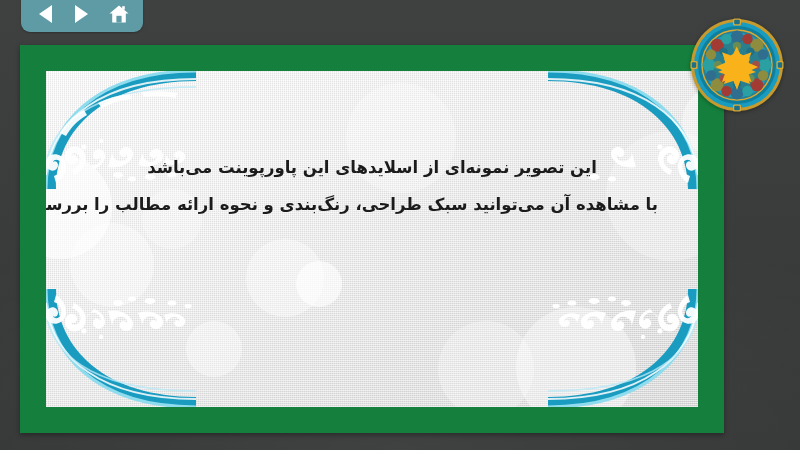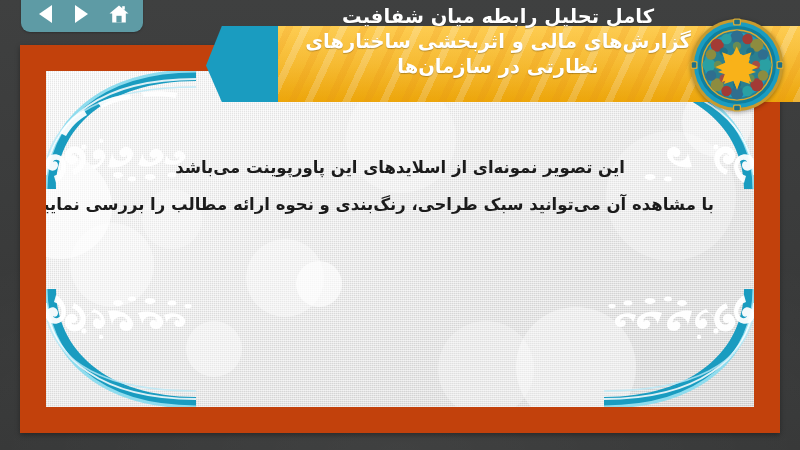--- a/index.html
+++ b/index.html
@@ -84,22 +84,22 @@
   .title-line.l1{ color:#ffffff; }
 
   
   .medallion{
     position:absolute;right:16px;top:18px;width:94px;height:94px;z-index:9;
     filter:drop-shadow(0 1px 2px rgba(0,0,0,.35));
   }
 
   
   .card{
-    position:absolute;left:20px;top:45px;width:760px;height:388px;
-    background:#c2410c;
+    position:absolute;left:20px;top:45px;width:704px;height:388px;
+    background:#15803d;
     box-shadow:0 2px 5px rgba(0,0,0,.35);
   }
   .card::after{ 
     content:"";position:absolute;inset:0;
     background-image:radial-gradient(rgba(255,255,255,.17) 0.6px, rgba(0,0,0,0) 0.7px);
     background-size:4px 4px;
     pointer-events:none;
   }
   .card-inner{
     position:absolute;left:26px;top:26px;right:26px;bottom:26px;
@@ -259,29 +259,20 @@
               <circle cx="38" cy="76" r="2.6"></circle>
             <path d="M62 96c10 2 20-2 24-9 3-6-1-12-7-11-5 1-7 6-4 9 2 2 5 1 6-1 1 4-3 7-8 6-5-1-8-6-6-11z"></path>
             <ellipse cx="86" cy="108" rx="4" ry="2.5"></ellipse>
               <ellipse cx="104" cy="106" rx="5.5" ry="3"></ellipse>
           </g>
         </svg>
       </div>
     </div>
   </div>
 
-  <div class="title-wrap">
-    <div class="banner"></div>
-    <div class="tab"></div>
-    <div class="title-text">
-      <div class="title-line l1">کامل تحلیل رابطه میان شفافیت</div>
-      <div class="title-line">گزارش‌های مالی و اثربخشی ساختارهای</div>
-      <div class="title-line">نظارتی در سازمان‌ها</div>
-    </div>
-  </div>
 
   <div class="medallion">
     <svg width="94" height="94" viewBox="0 0 94 94" xmlns="http://www.w3.org/2000/svg">
       <circle cx="47" cy="47" r="46" fill="#c79a2e"></circle>
       <circle cx="47" cy="47" r="43" fill="#1a9cc0"></circle>
       <circle cx="47" cy="47" r="39" fill="#0f7f9e"></circle>
       <circle cx="47" cy="47" r="36" fill="#2a7f8f"></circle>
       <g>
         <circle cx="47" cy="47" r="35" fill="none" stroke="#d9a933" stroke-width="1.4"></circle>
         <circle cx="47" cy="47" r="31" fill="none" stroke="#1a9cc0" stroke-width="3"></circle>

